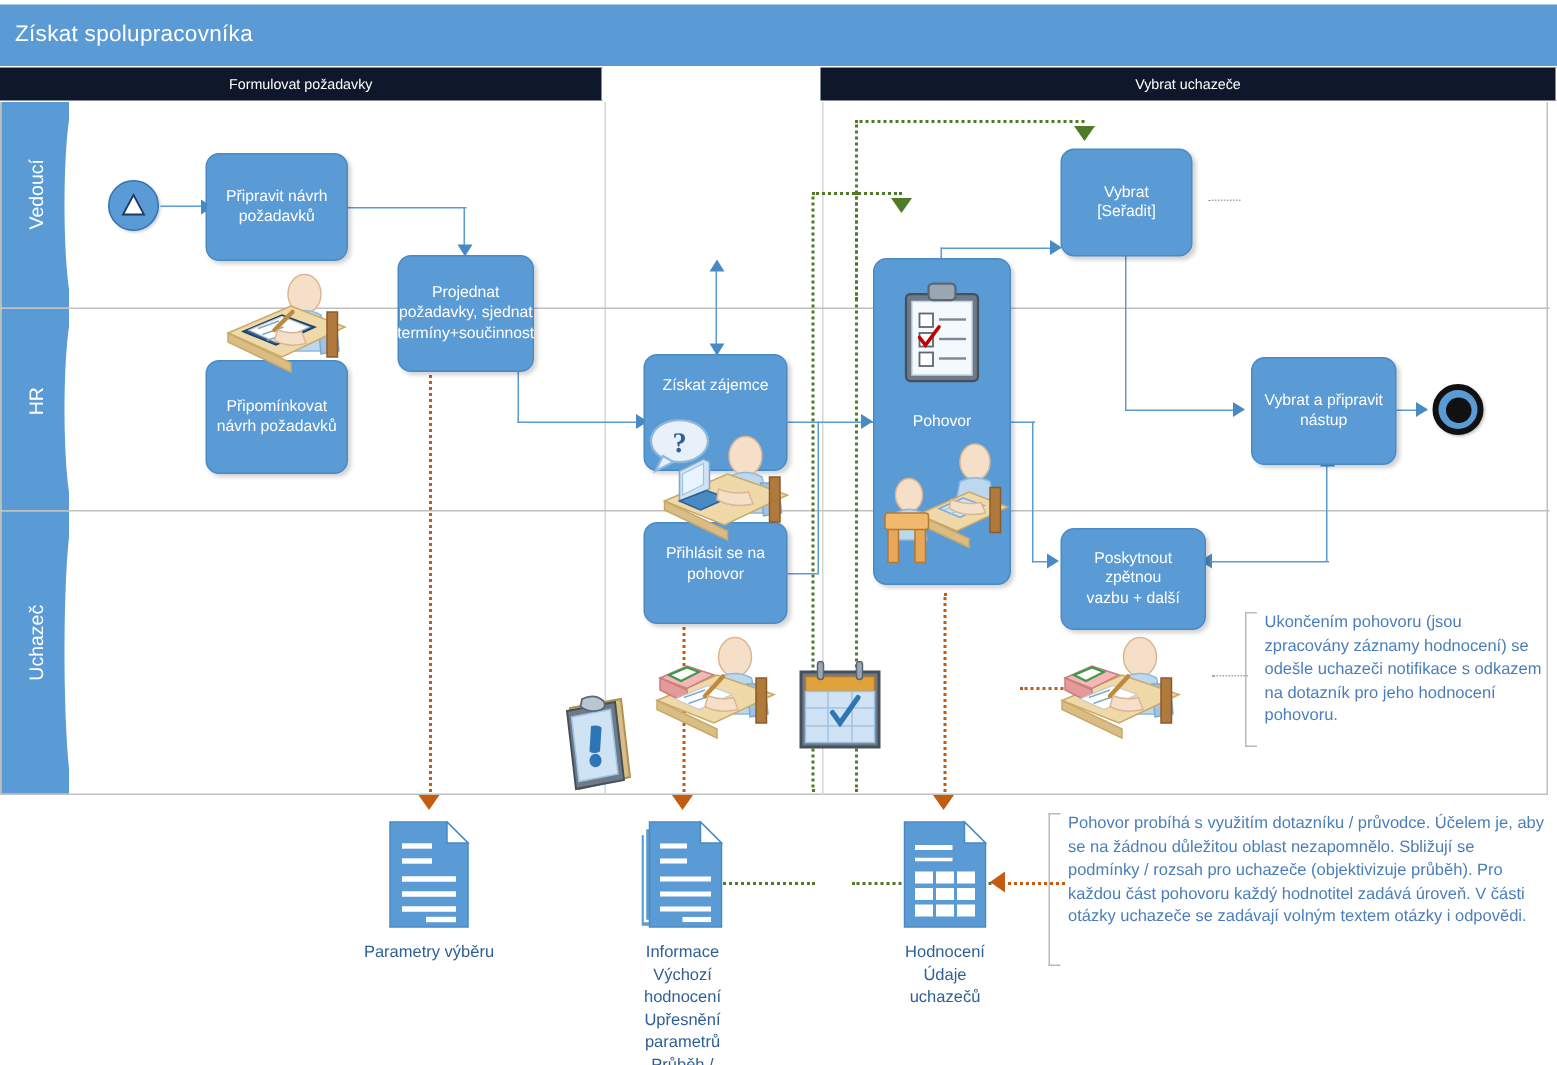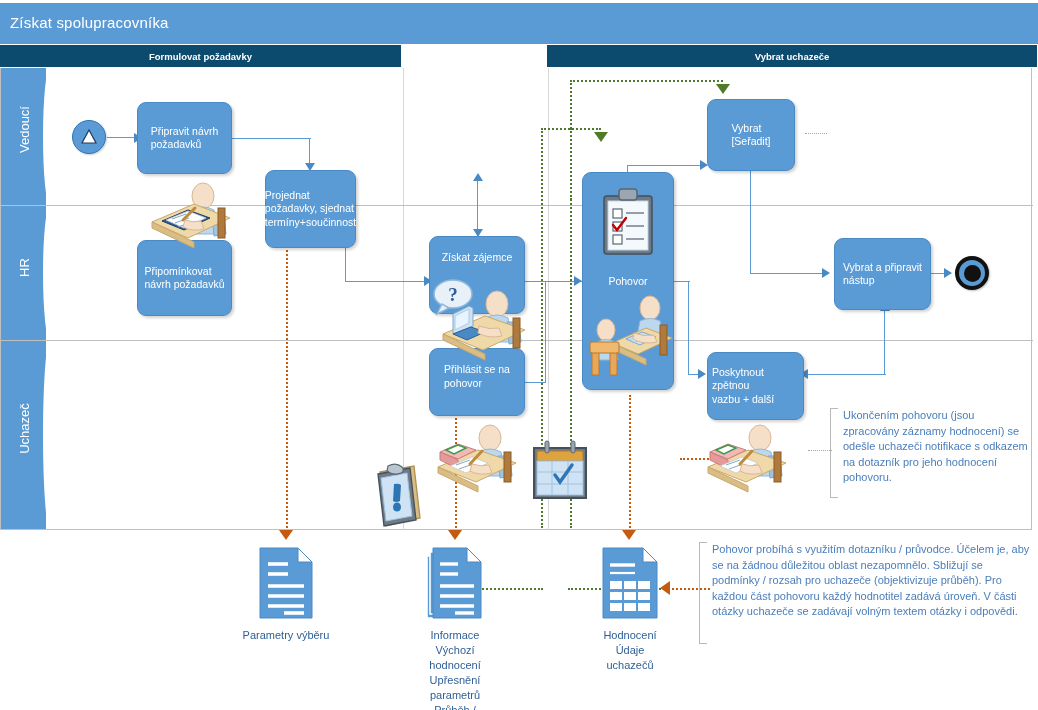--- a/index.html
+++ b/index.html
@@ -5,39 +5,39 @@
   html,body{margin:0;padding:0;background:#ffffff;}
   body{font-family:"Liberation Sans","DejaVu Sans",sans-serif;}
   #canvas{position:relative;width:1038px;height:710px;overflow:hidden;background:#fff;}
 
   
   .title-band{position:absolute;left:0;top:3px;width:1038px;height:41px;background:#5b9bd5;}
   .title-text{position:absolute;left:10px;top:14px;color:#fff;font-size:15px;letter-spacing:.2px;}
 
   
   .phase-row{position:absolute;left:0;top:45px;width:1038px;height:22px;}
-  .phase{position:absolute;top:0;height:22px;background:#0c4a6e;color:#fff;font-size:9.5px;
-         display:flex;align-items:center;justify-content:center;border-right:1px solid #fff;box-sizing:border-box;font-weight:bold;}
+  .phase{position:absolute;top:0;height:22px;background:#0f172a;color:#fff;font-size:9.5px;
+         display:flex;align-items:center;justify-content:center;border-right:1px solid #fff;box-sizing:border-box;}
 
   
   .pool{position:absolute;left:0;top:68px;width:1032px;height:462px;border:1px solid #bfbfbf;
         border-top:none;box-sizing:border-box;background:#fff;}
   .lane-div{position:absolute;left:0;width:1032px;height:1px;background:#bfbfbf;}
   .col-div{position:absolute;top:0;width:1px;height:462px;background:#d6d6d6;}
 
   
   .lane-band{position:absolute;left:0;width:45px;background:#5b9bd5;}
   .lane-band .curve{position:absolute;right:-11px;top:0;width:14px;height:100%;background:#fff;
       border-radius:50% / 50%;}
   .lane-label{position:absolute;color:#fff;font-size:13px;white-space:nowrap;
       transform:rotate(-90deg);transform-origin:center center;}
 
   
   .act{position:absolute;background:#5b9bd5;border:1px solid #4a8ac4;border-radius:9px;
-       color:#fff;font-size:10.5px;line-height:13.5px;
+       color:#fff;font-size:10.5px;line-height:13.5px;text-align:center;
        display:flex;align-items:center;justify-content:center;box-sizing:border-box;
        box-shadow:2px 2px 3px rgba(0,0,0,.18);padding:2px 4px;}
   .act.top{align-items:flex-start;padding-top:14px;}
 
   
   .ev{position:absolute;border-radius:50%;box-sizing:border-box;}
   .ev-start{width:34px;height:34px;background:#5b9bd5;border:1.5px solid #2e75b6;
       box-shadow:1px 1px 2px rgba(0,0,0,.2);}
   .ev-end{width:34px;height:34px;background:#5b9bd5;border:4px solid #111;
       box-shadow:1px 1px 2px rgba(0,0,0,.25);}

